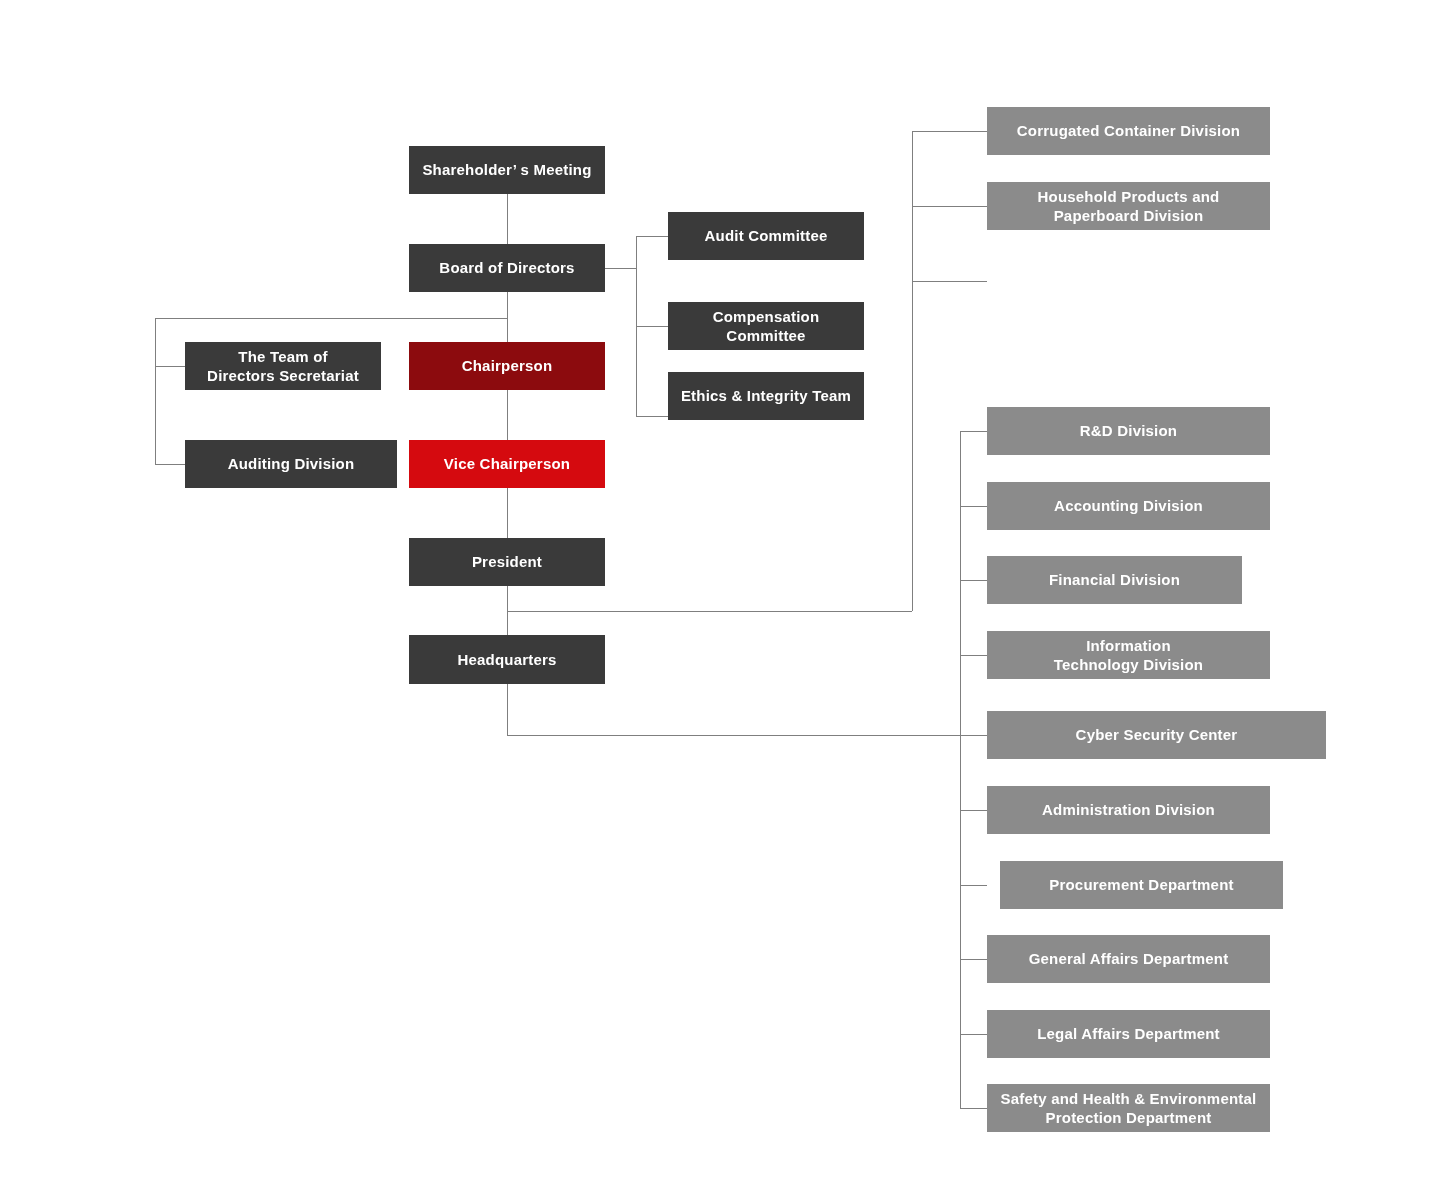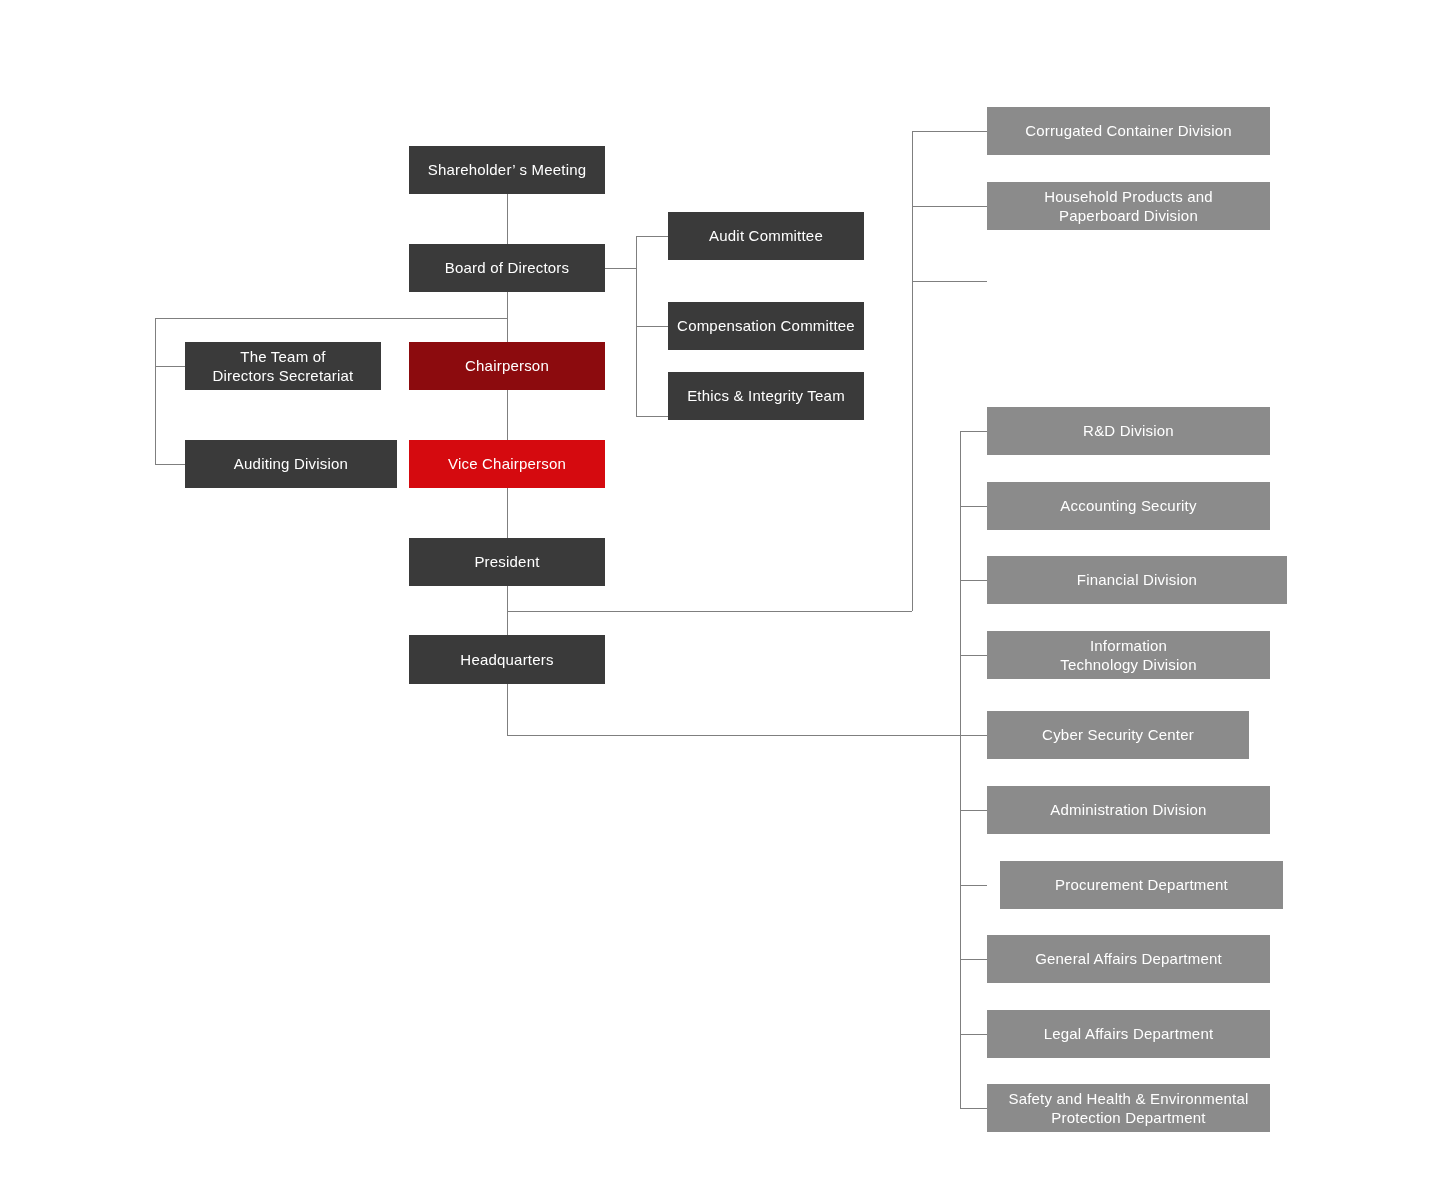--- a/index.html
+++ b/index.html
@@ -8,21 +8,21 @@
     width:1455px;height:1200px;
     background:var(--background,#ffffff);
     font-family:"Liberation Sans","DejaVu Sans",sans-serif;
     overflow:hidden;
   }
   .node{
     position:absolute;
     display:flex;align-items:center;justify-content:center;
     text-align:center;
     color:var(--text,#ffffff);
-    font-size:15px;font-weight:400;
+    font-size:15px;font-weight:700;
     line-height:1.28;
     letter-spacing:.2px;
     white-space:pre-line;
     box-sizing:border-box;
     padding:2px 8px;
     z-index:2;
   }
   .node.dark{background:var(--dark-box,#3a3a3a);}
   .node.maroon{background:var(--maroon-box,#8c0b0e);}
   .node.red{background:var(--red-box,#d50a0f);}
@@ -77,25 +77,25 @@
 
   <div class="node dark" style="left:668px;top:212px;width:196px;height:48px">Audit Committee</div>
   <div class="node dark" style="left:668px;top:302px;width:196px;height:48px">Compensation Committee</div>
   <div class="node dark" style="left:668px;top:372px;width:196px;height:48px">Ethics &amp; Integrity Team</div>
 
   <div class="node gray" style="left:987px;top:107px;width:283px;height:48px">Corrugated Container Division</div>
   <div class="node gray" style="left:987px;top:182px;width:283px;height:48px">Household Products and
 Paperboard Division</div>
 
   <div class="node gray" style="left:987px;top:407px;width:283px;height:48px">R&amp;D Division</div>
-  <div class="node gray" style="left:987px;top:482px;width:283px;height:48px">Accounting Security</div>
-  <div class="node gray" style="left:987px;top:556px;width:300px;height:48px">Financial Division</div>
+  <div class="node gray" style="left:987px;top:482px;width:283px;height:48px">Accounting Division</div>
+  <div class="node gray" style="left:987px;top:556px;width:255px;height:48px">Financial Division</div>
   <div class="node gray" style="left:987px;top:631px;width:283px;height:48px">Information
 Technology Division</div>
-  <div class="node gray" style="left:987px;top:711px;width:262px;height:48px">Cyber Security Center</div>
+  <div class="node gray" style="left:987px;top:711px;width:339px;height:48px">Cyber Security Center</div>
   <div class="node gray" style="left:987px;top:786px;width:283px;height:48px">Administration Division</div>
   <div class="node gray" style="left:1000px;top:861px;width:283px;height:48px">Procurement Department</div>
   <div class="node gray" style="left:987px;top:935px;width:283px;height:48px">General Affairs Department</div>
   <div class="node gray" style="left:987px;top:1010px;width:283px;height:48px">Legal Affairs Department</div>
   <div class="node gray" style="left:987px;top:1084px;width:283px;height:48px">Safety and Health &amp; Environmental
 Protection Department</div>
 
 </div>
 
 </body></html>

